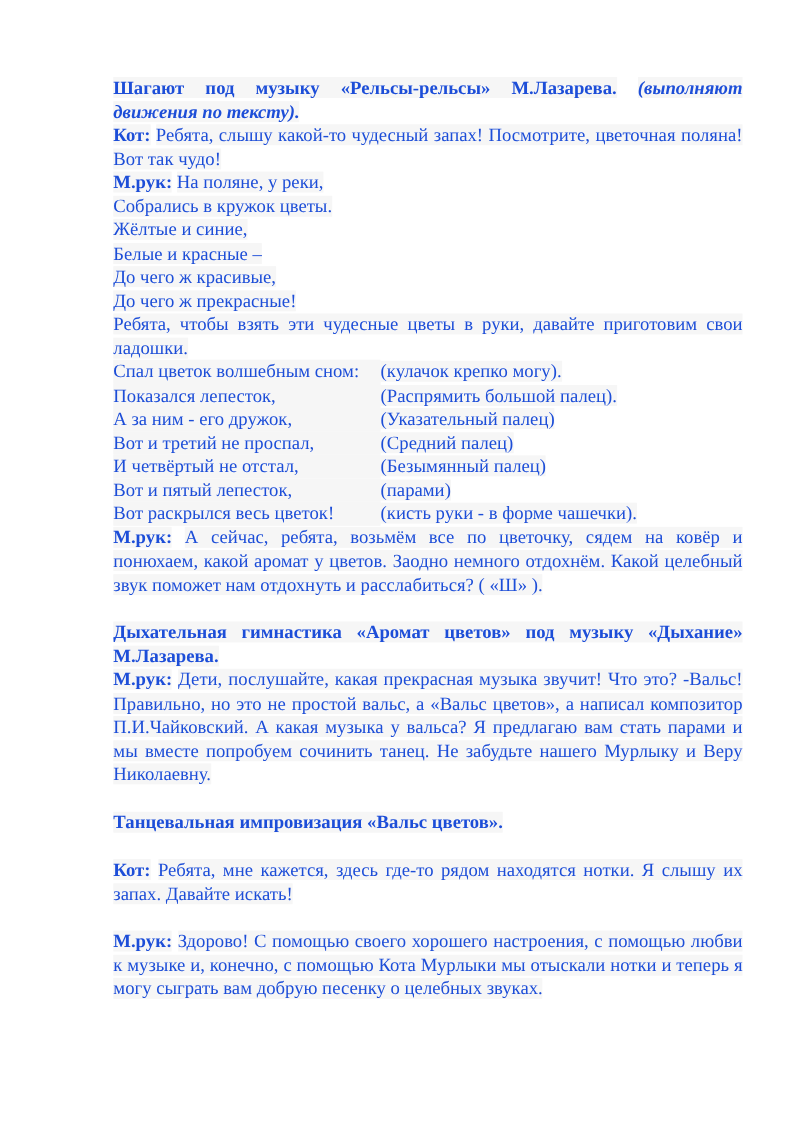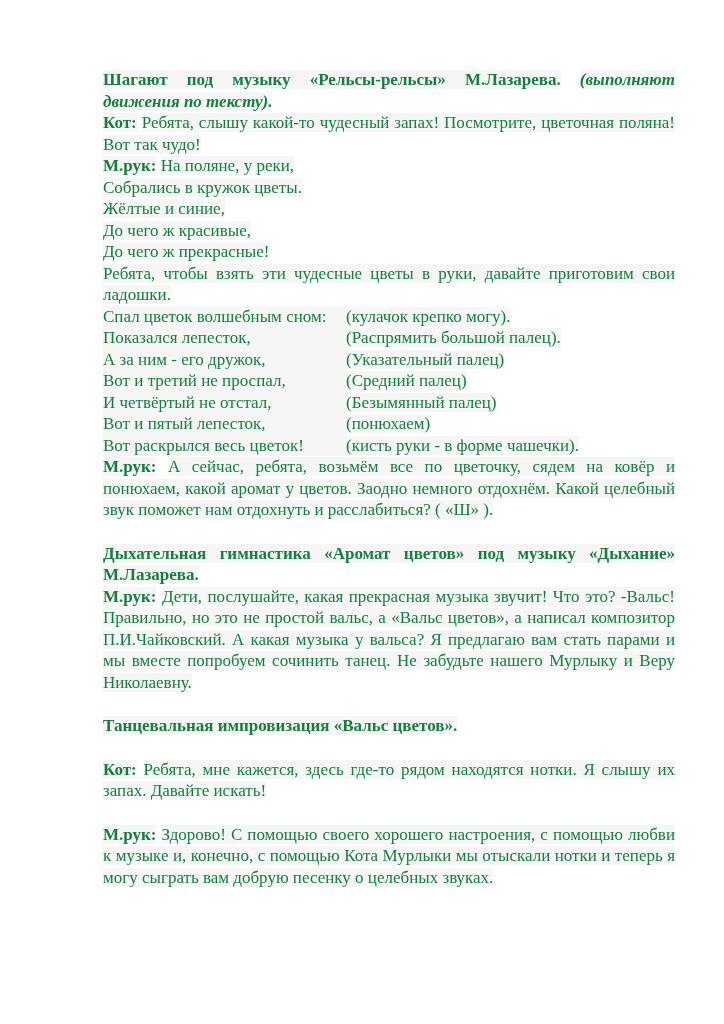--- a/index.html
+++ b/index.html
@@ -33,35 +33,36 @@
   .speech .speaker { font-weight: bold; }
   .stage { font-weight: bold; font-style: italic; }
 
   p.line, p.finger { text-align: left; }
   .finger .left { display: inline-block; width: 243px; }
 </style>
 </head>
 <body style="background: rgb(255, 255, 255);">
 
 <div class="page">
-  <div class="doc" style="color: #15803d;">
+  <div class="doc" style="color: #1d4ed8;">
       <p class="block heading_mixed"><span class="hl bold">Шагают под музыку «Рельсы-рельсы» М.Лазарева.</span> <span class="hl bolditalic">(выполняют движения по тексту).</span></p>
       <p class="block speech"><span class="hl speaker">Кот:</span> <span class="hl">Ребята, слышу какой-то чудесный запах! Посмотрите, цветочная поляна! Вот так чудо!</span></p>
       <p class="block speech"><span class="hl speaker">М.рук:</span> <span class="hl">На поляне, у реки,</span></p>
       <p class="block line"><span class="hl">Собрались в кружок цветы.</span></p>
       <p class="block line"><span class="hl">Жёлтые и синие,</span></p>
+      <p class="block line"><span class="hl">Белые и красные –</span></p>
       <p class="block line"><span class="hl">До чего ж красивые,</span></p>
       <p class="block line"><span class="hl">До чего ж прекрасные!</span></p>
       <p class="block wrapped"><span class="hl">Ребята, чтобы взять эти чудесные цветы в руки, давайте приготовим свои ладошки.</span></p>
       <p class="block finger"><span class="hl left">Спал цветок волшебным сном:</span><span class="hl note">(кулачок крепко могу).</span></p>
       <p class="block finger"><span class="hl left">Показался лепесток,</span><span class="hl note">(Распрямить большой палец).</span></p>
       <p class="block finger"><span class="hl left">А за ним - его дружок,</span><span class="hl note">(Указательный палец)</span></p>
       <p class="block finger"><span class="hl left">Вот и третий не проспал,</span><span class="hl note">(Средний палец)</span></p>
       <p class="block finger"><span class="hl left">И четвёртый не отстал,</span><span class="hl note">(Безымянный палец)</span></p>
-      <p class="block finger"><span class="hl left">Вот и пятый лепесток,</span><span class="hl note">(понюхаем)</span></p>
+      <p class="block finger"><span class="hl left">Вот и пятый лепесток,</span><span class="hl note">(парами)</span></p>
       <p class="block finger"><span class="hl left">Вот раскрылся весь цветок!</span><span class="hl note">(кисть руки - в форме чашечки).</span></p>
       <p class="block speech"><span class="hl speaker">М.рук:</span> <span class="hl">А сейчас, ребята, возьмём все по цветочку, сядем на ковёр и понюхаем, какой аромат у цветов. Заодно немного отдохнём. Какой целебный звук поможет нам отдохнуть и расслабиться? ( «Ш» ).</span></p>
       <p class="block heading gap"><span class="hl heading">Дыхательная гимнастика «Аромат цветов» под музыку «Дыхание» М.Лазарева.</span></p>
       <p class="block speech"><span class="hl speaker">М.рук:</span> <span class="hl">Дети, послушайте, какая прекрасная музыка звучит! Что это? -Вальс! Правильно, но это не простой вальс, а «Вальс цветов», а написал композитор П.И.Чайковский. А какая музыка у вальса? Я предлагаю вам стать парами и мы вместе попробуем сочинить танец. Не забудьте нашего Мурлыку и Веру Николаевну.</span></p>
       <p class="block heading gap"><span class="hl heading">Танцевальная импровизация «Вальс цветов».</span></p>
       <p class="block speech gap"><span class="hl speaker">Кот:</span> <span class="hl">Ребята, мне кажется, здесь где-то рядом находятся нотки. Я слышу их запах. Давайте искать!</span></p>
       <p class="block speech gap"><span class="hl speaker">М.рук:</span> <span class="hl">Здорово! С помощью своего хорошего настроения, с помощью любви к музыке и, конечно, с помощью Кота Мурлыки мы отыскали нотки и теперь я могу сыграть вам добрую песенку о целебных звуках.</span></p>
     </div>
 </div>
 

